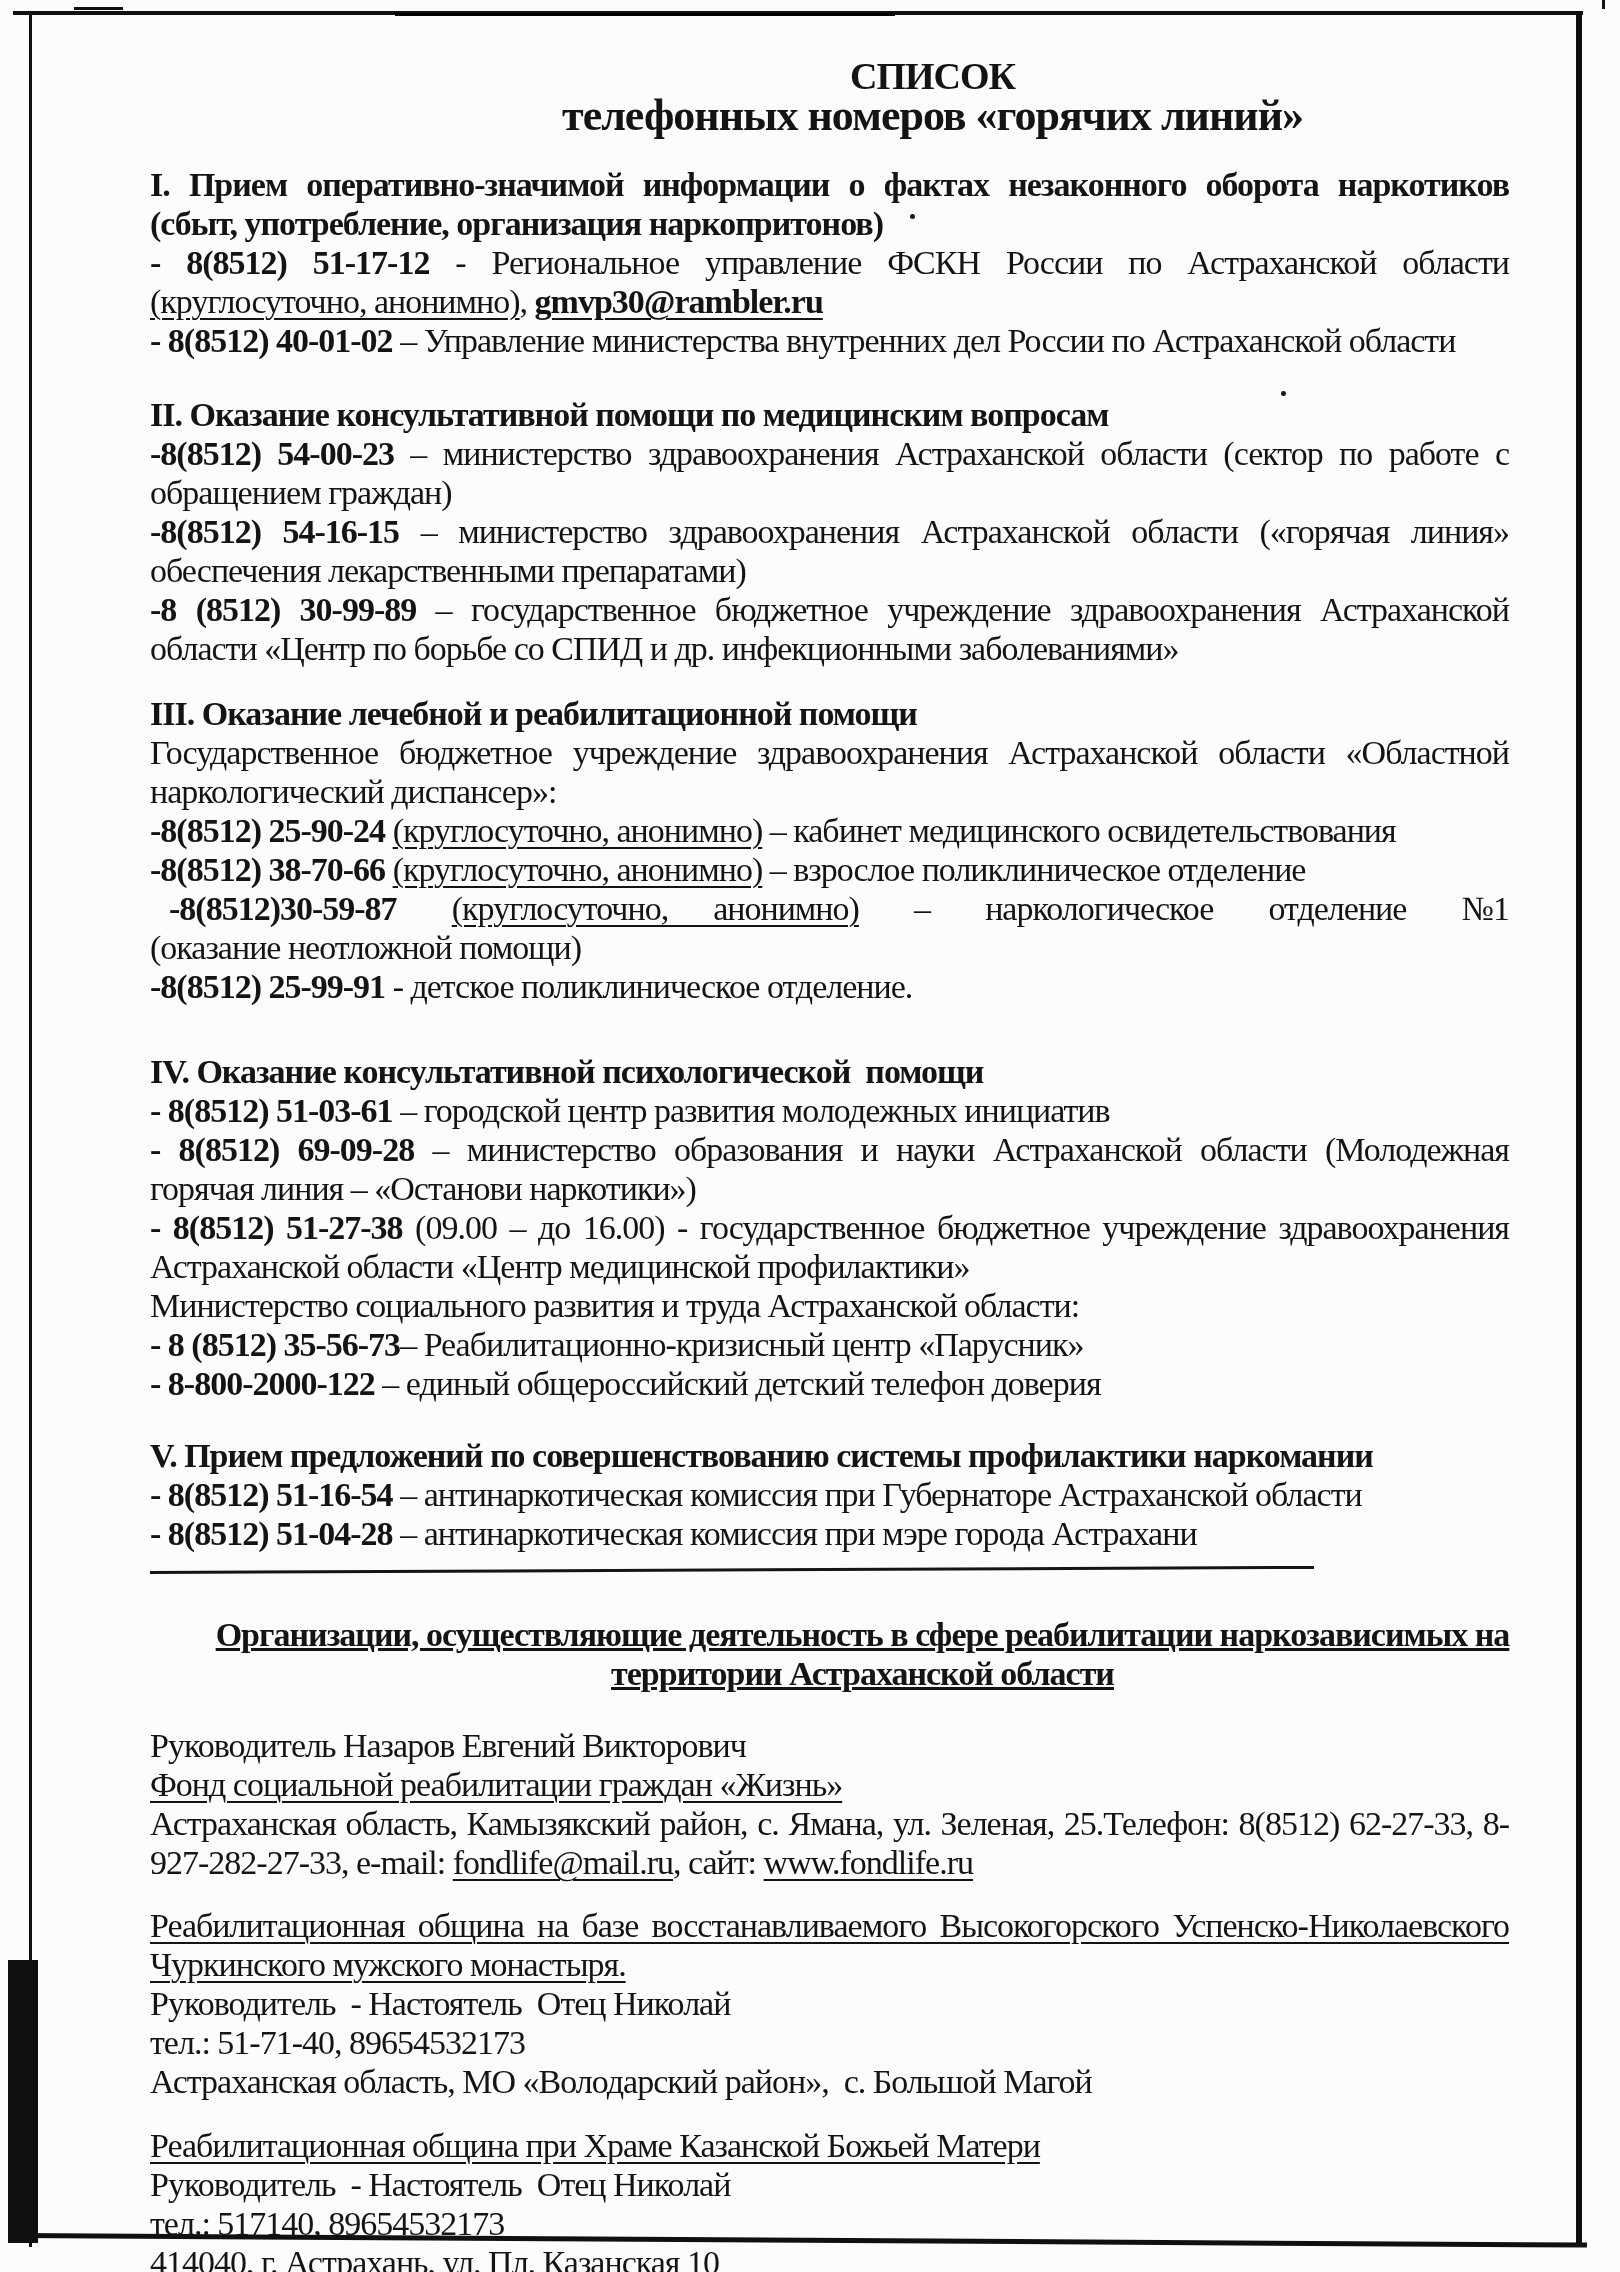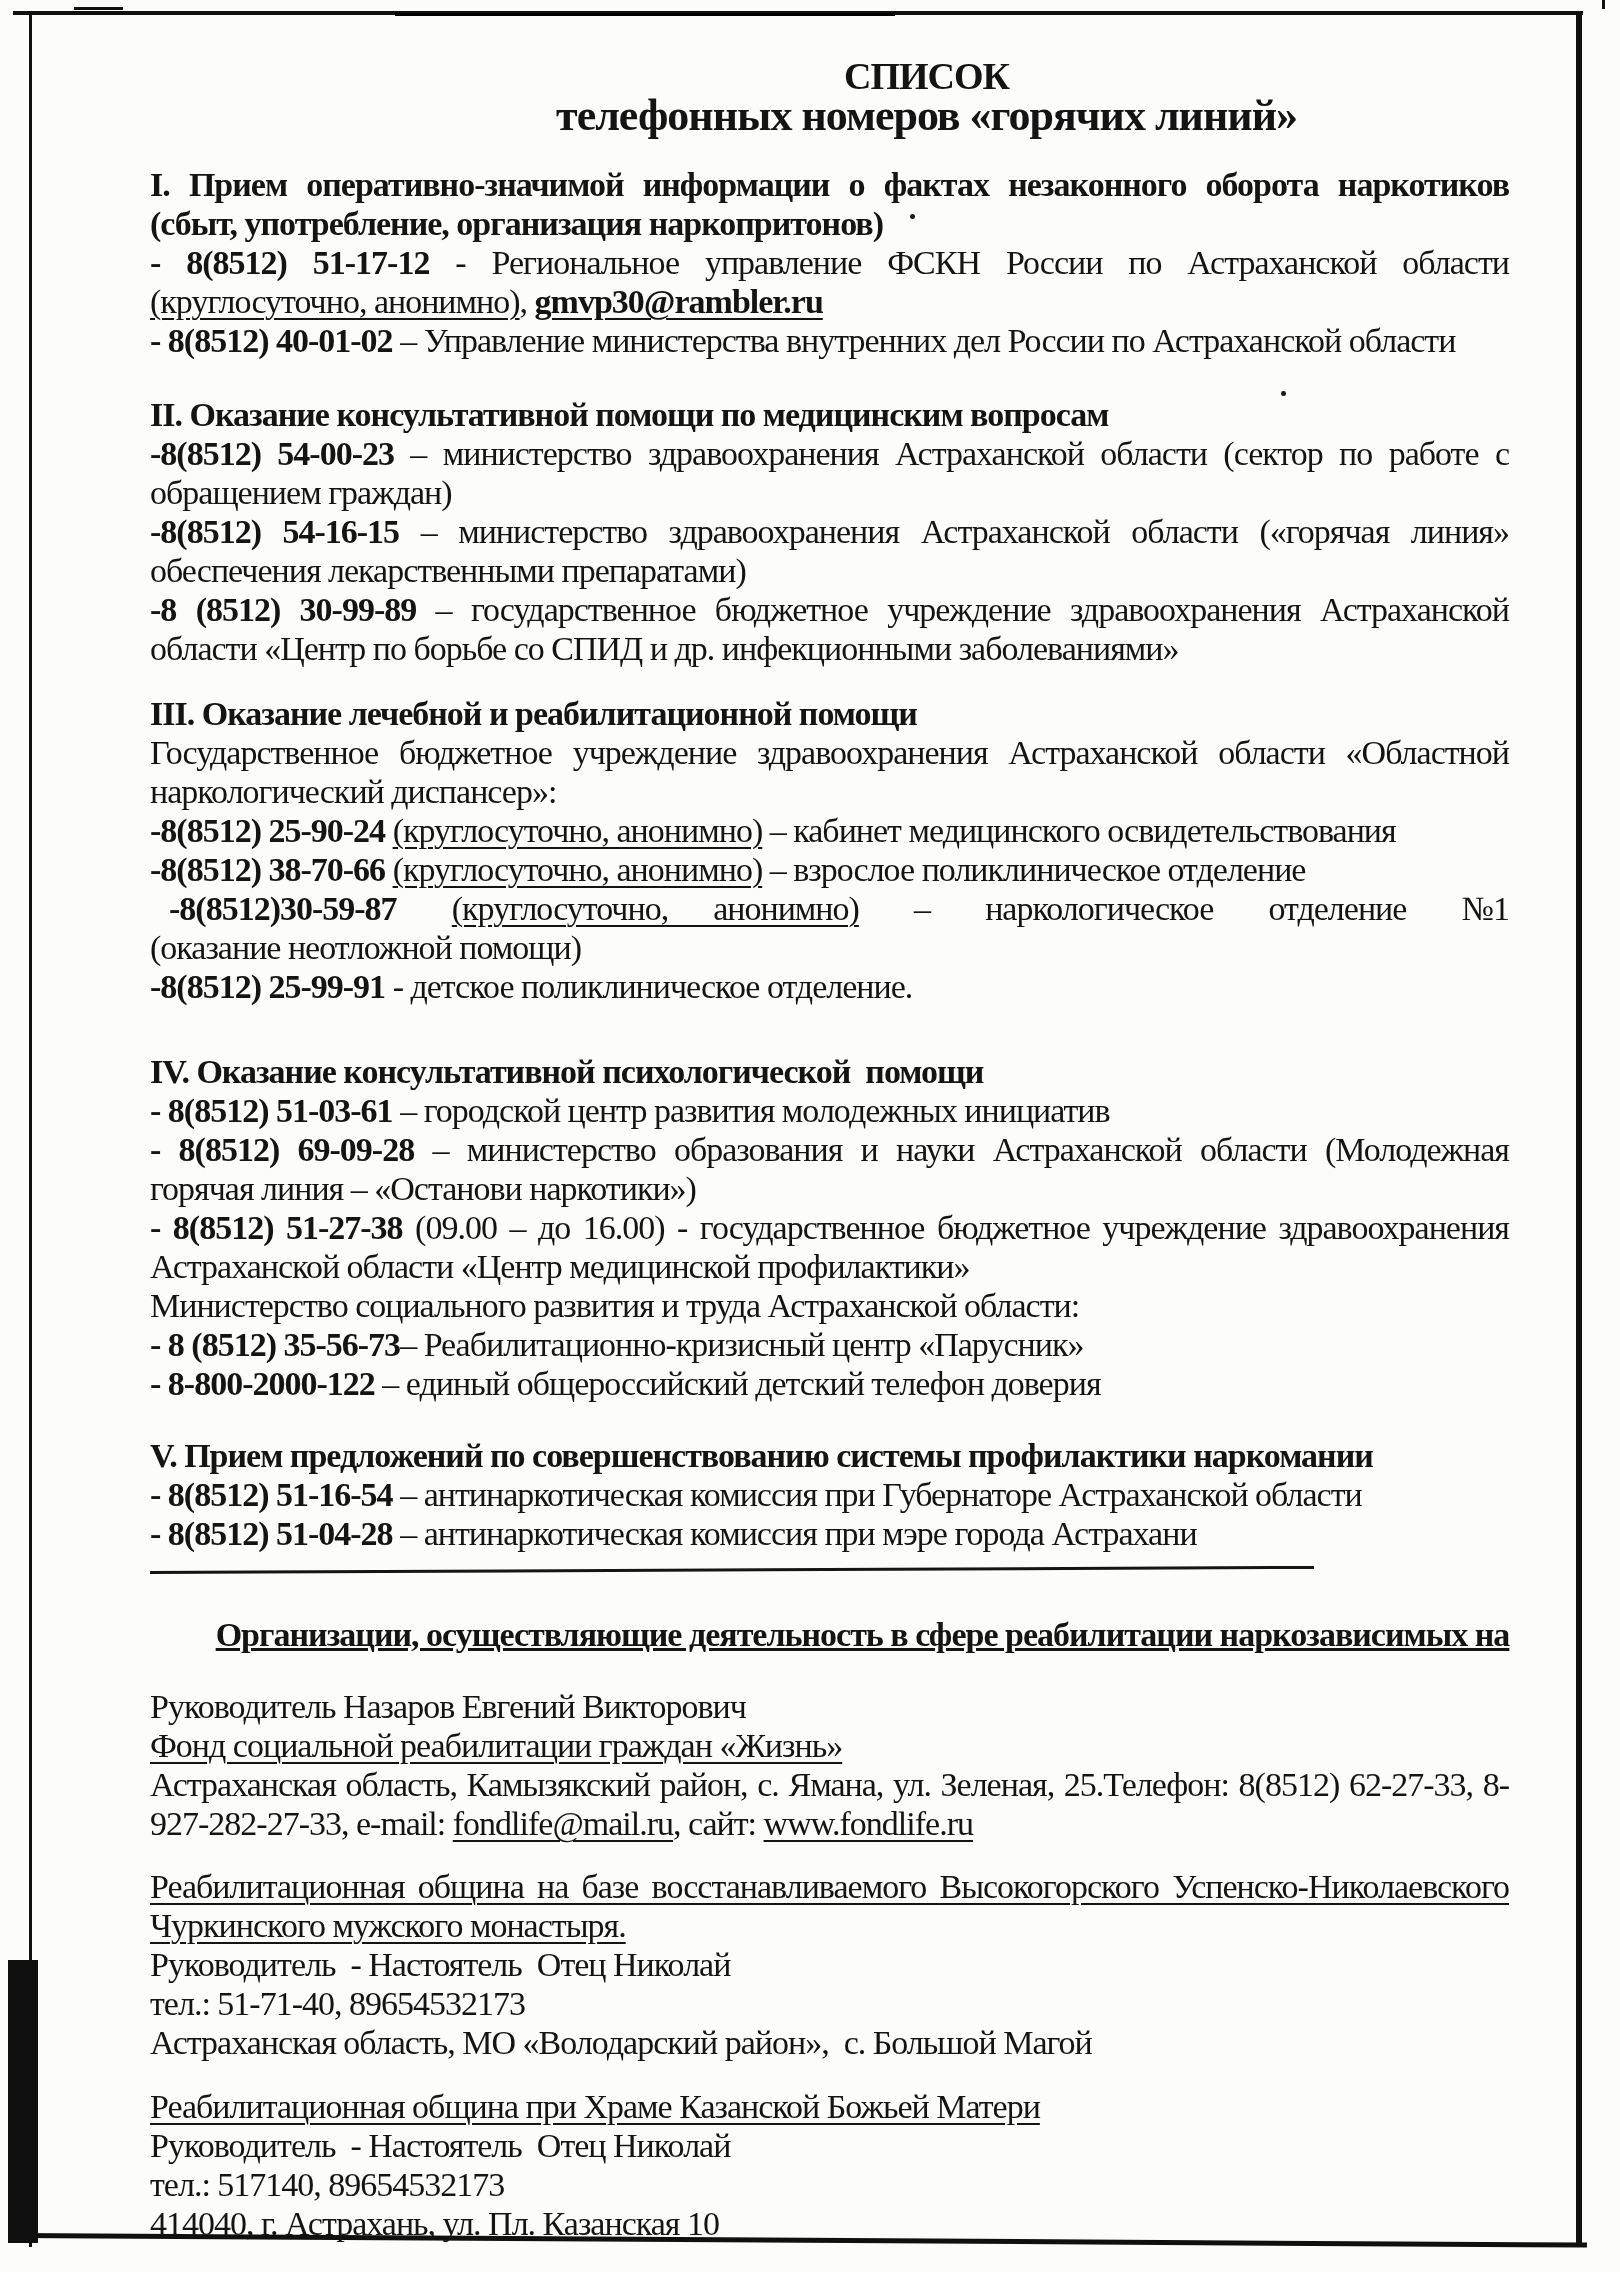--- a/index.html
+++ b/index.html
@@ -27,21 +27,21 @@
   
   .content{
     position:absolute;left:150px;top:57px;width:1359px;
     font-size:34px;line-height:39px;letter-spacing:-1px;
   }
   p{margin:0;}
   .b{font-weight:bold;}
   .u{text-decoration:underline;text-decoration-thickness:2px;text-underline-offset:4.6px;}
   .just{text-align:justify;}
   .pre{white-space:pre-wrap;}
-  .title-block{position:relative;left:97px;text-align:center;font-weight:bold;}
+  .title-block{position:relative;left:103px;text-align:center;font-weight:bold;}
   .t1{font-size:38px;}
   .t2{font-size:44px;}
   .sec{margin:0;font-family:Liberation Serif, serif;}
   .sec-1{margin-top:30px;}
   .sec-2{margin-top:35px;}
   .sec-3{margin-top:26px;}
   .sec-4{margin-top:46px;}
   .sec-5{margin-top:33px;}
   .flexline{display:flex;justify-content:space-between;align-items:baseline;margin-left:19px;}
   .divider{margin-top:18px;width:1164px;height:3.3px;background:#151515;transform:rotate(-0.25deg);transform-origin:left center;}
@@ -117,20 +117,21 @@
     <div class="sec sec-5">
       <p class="b just">V. Прием предложений по совершенствованию системы профилактики наркомании</p>
       <p class="just"><span class="b">- 8(8512) 51-16-54</span><span> – антинаркотическая комиссия при Губернаторе Астраханской области</span></p>
       <p class="just"><span class="b">- 8(8512) 51-04-28</span><span> – антинаркотическая комиссия при мэре города Астрахани</span></p>
     </div>
 
     <div class="divider"></div>
 
     <div class="orgs-heading">
       <p>Организации, осуществляющие деятельность в сфере реабилитации наркозависимых на</p>
+      <p>территории Астраханской области</p>
     </div>
 
     <div class="org org-1">
       <p>Руководитель Назаров Евгений Викторович</p>
       <p><span class="u">Фонд социальной реабилитации граждан «Жизнь»</span></p>
       <p class="just"><span>Астраханская область, Камызякский район, с. Ямана, ул. Зеленая, 25.Телефон: 8(8512) 62-27-33, 8-927-282-27-33, e-mail: </span><span class="u">fondlife@mail.ru</span><span>, сайт: </span><span class="u">www.fondlife.ru</span></p>
     </div>
 
     <div class="org org-2">
       <p class="just"><span class="u">Реабилитационная община на базе восстанавливаемого Высокогорского Успенско-Николаевского Чуркинского мужского монастыря.</span></p>

